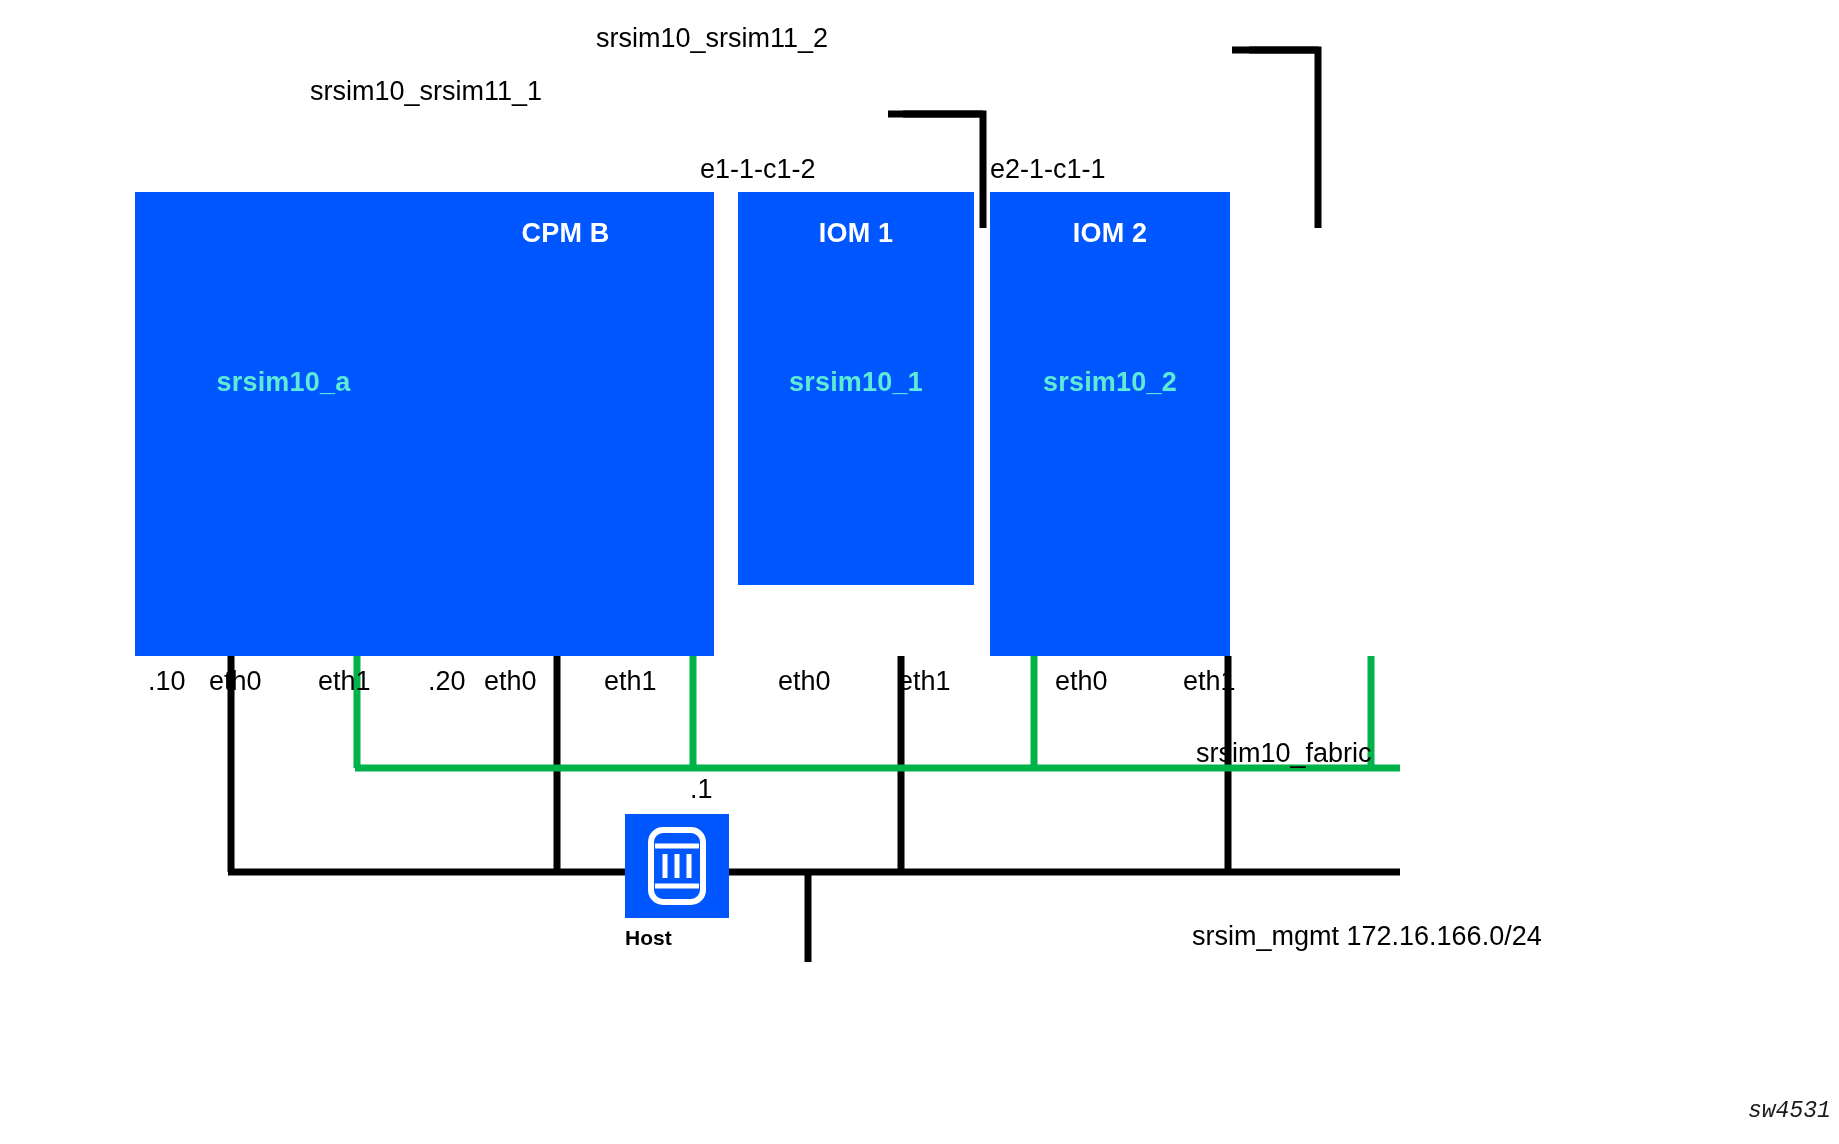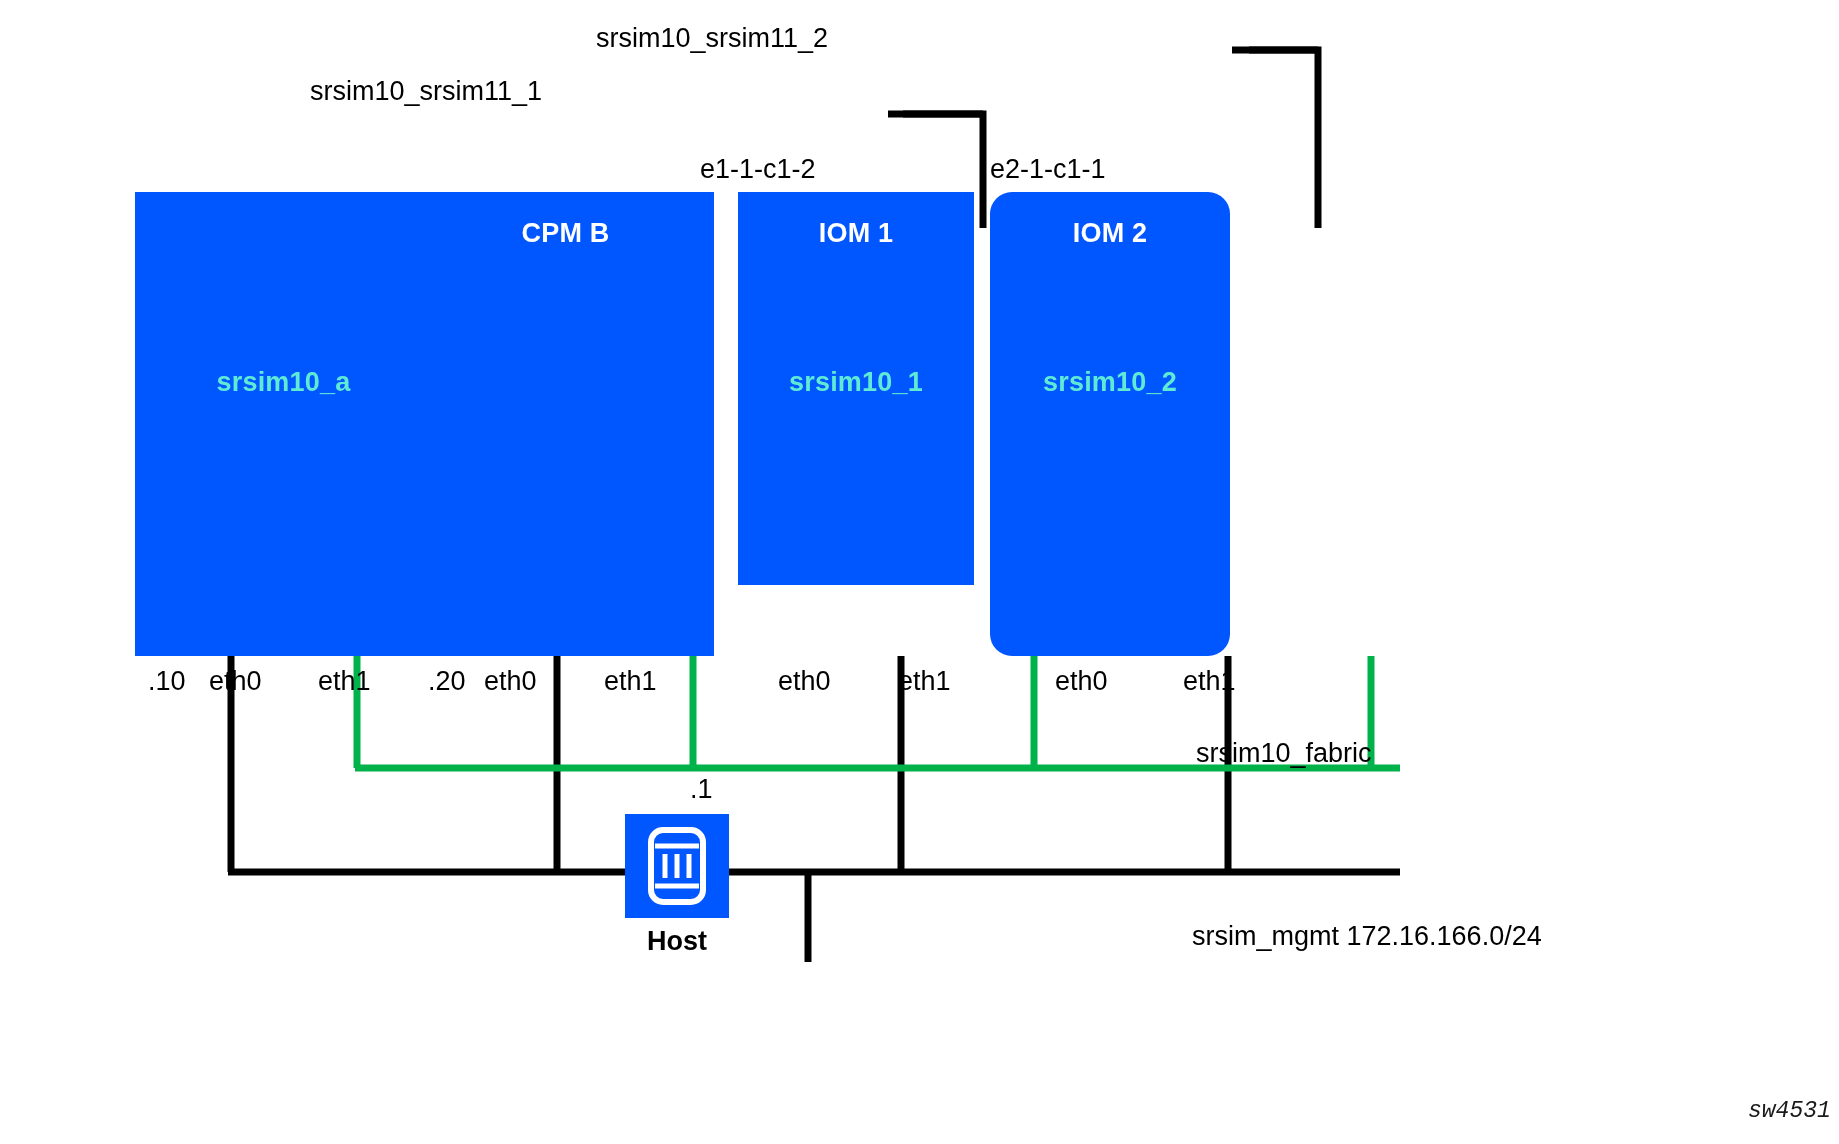--- a/index.html
+++ b/index.html
@@ -63,24 +63,24 @@
     white-space: nowrap;
     line-height: 1;
   }
   .host-box {
     position: absolute;
     background: #0057ff;
     box-sizing: border-box;
   }
   .host-label {
     position: absolute;
-    text-align: center;
+    text-align: left;
     color: #000000;
     font-weight: bold;
-    font-size: 27px;
+    font-size: 21px;
     font-family: "Liberation Sans", sans-serif;
     white-space: nowrap;
   }
   .watermark {
     position: absolute;
     font-family: Liberation Mono, monospace;
     font-style: italic;
     font-size: 23px;
     color: #1a1a1a;
     white-space: nowrap;
@@ -135,21 +135,21 @@
 
   <div class="node-box" style="left:417px; top:192px; width:297px; height:464px;">
     <div class="node-title">CPM B</div>
   </div>
 
   <div class="node-box" style="left:738px; top:192px; width:236px; height:393px;">
     <div class="node-title">IOM 1</div>
     <div class="node-name">srsim10_1</div>
   </div>
 
-  <div class="node-box" style="left:990px; top:192px; width:240px; height:464px;border-radius:22px;">
+  <div class="node-box" style="left:990px; top:192px; width:240px; height:464px;">
     <div class="node-title">IOM 2</div>
     <div class="node-name">srsim10_2</div>
   </div>
 
   <div class="txt" style="left:148px; top:668px;">.10</div>
   <div class="txt" style="left:209px; top:668px;">eth0</div>
   <div class="txt" style="left:318px; top:668px;">eth1</div>
 
   <div class="txt" style="left:428px; top:668px;">.20</div>
   <div class="txt" style="left:484px; top:668px;">eth0</div>

